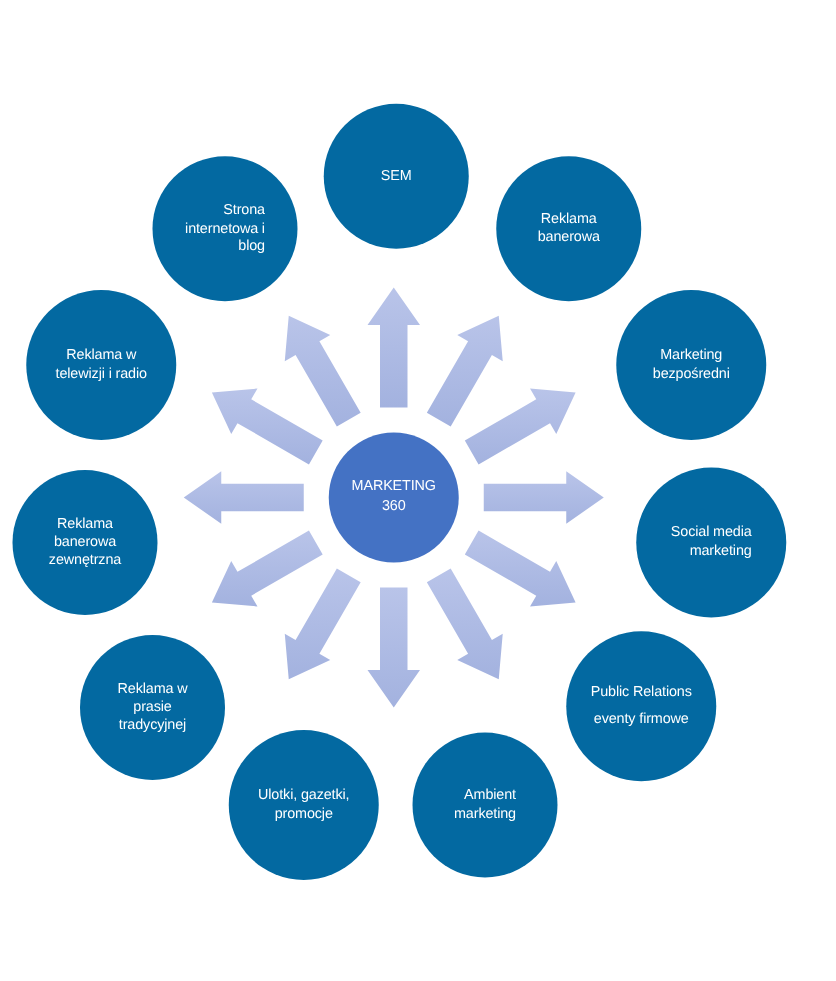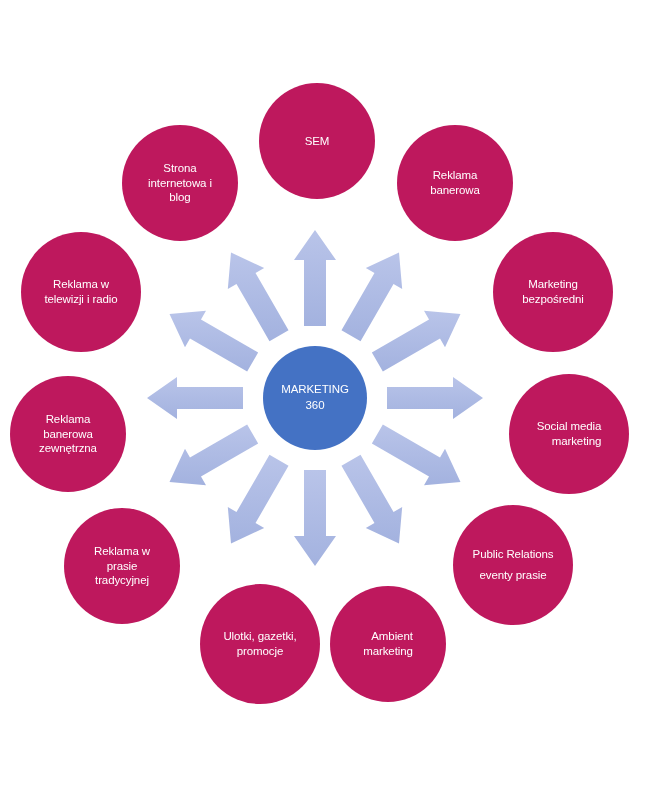--- a/index.html
+++ b/index.html
@@ -23,21 +23,21 @@
   #radial-svg {
     position: absolute;
     left: 0;
     top: 0;
     width: 669px;
     height: 785px;
   }
   .node-circle {
     position: absolute;
     border-radius: 50%;
-    background: #be185d;
+    background: #0369a1;
     color: #ffffff;
     display: flex;
     align-items: center;
     justify-content: center;
     text-align: center;
     box-sizing: border-box;
     line-height: 1.28;
     letter-spacing: -0.1px;
   }
   .node-label {
@@ -114,29 +114,29 @@
 bezpośredni</span>
   </div>
 
   <div class="node-circle outer-node wide-node" style="left:509px; top:374px;text-align:right;">
     <span class="node-label">Social media
 marketing</span>
   </div>
 
   <div class="node-circle outer-node wide-node pr-node" style="left:453px; top:505px;">
     <span class="node-label">Public Relations
-eventy prasie</span>
+eventy firmowe</span>
   </div>
 
   <div class="node-circle outer-node" style="left:330px; top:586px;text-align:right;">
     <span class="node-label">Ambient
 marketing</span>
   </div>
 
-  <div class="node-circle outer-node wide-node" style="left:200px; top:584px;">
+  <div class="node-circle outer-node wide-node" style="left:183px; top:584px;">
     <span class="node-label">Ulotki, gazetki,
 promocje</span>
   </div>
 
   <div class="node-circle outer-node" style="left:64px; top:508px;">
     <span class="node-label">Reklama w
 prasie
 tradycyjnej</span>
   </div>
 
@@ -144,19 +144,19 @@
     <span class="node-label">Reklama
 banerowa
 zewnętrzna</span>
   </div>
 
   <div class="node-circle outer-node wide-node" style="left:21px; top:232px;">
     <span class="node-label">Reklama w
 telewizji i radio</span>
   </div>
 
-  <div class="node-circle outer-node" style="left:122px; top:125px;">
+  <div class="node-circle outer-node" style="left:122px; top:125px;text-align:right;">
     <span class="node-label">Strona
 internetowa i
 blog</span>
   </div>
 
 </div>
 
 </body></html>

